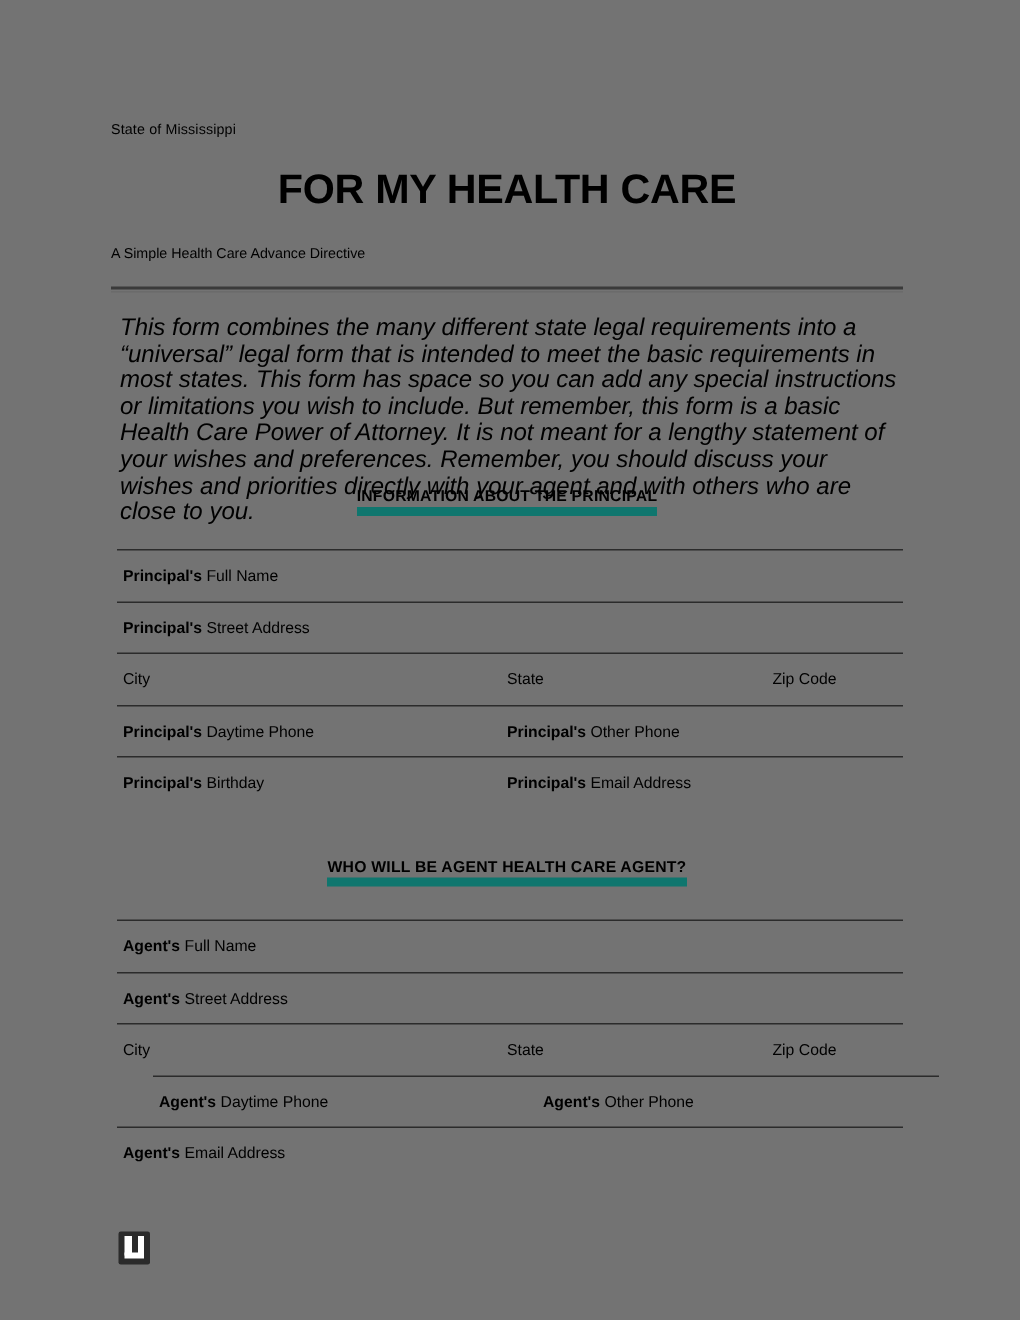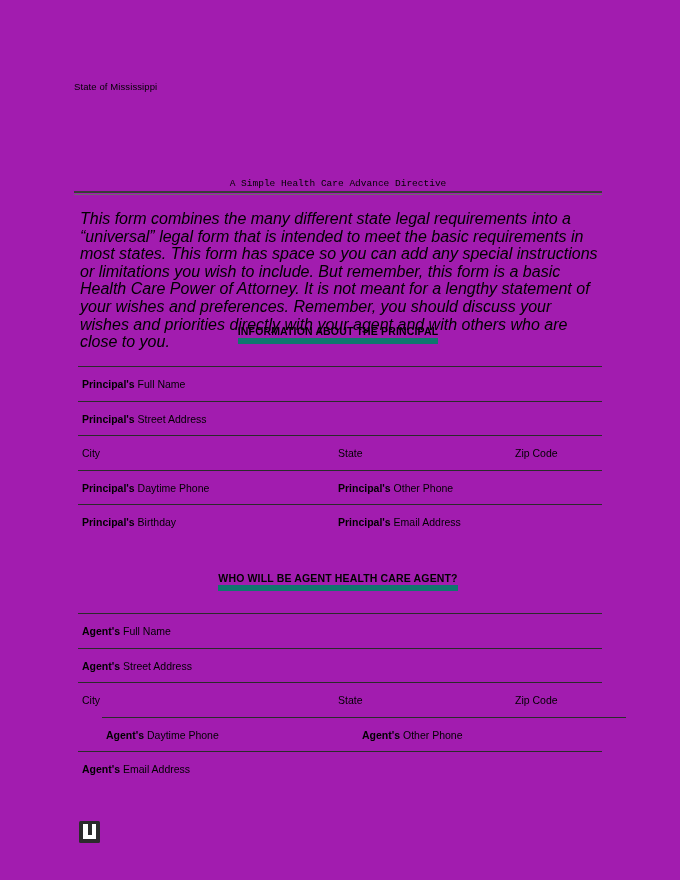--- a/index.html
+++ b/index.html
@@ -13,21 +13,21 @@
     font-family: "Liberation Sans", sans-serif;
     color: #000000;
     position: relative;
     overflow: hidden;
   }
   .page {
     position: absolute;
     left: 0; top: 0;
     width: 680px;
     height: 880px;
-    background: #a21caf;
+    background: #737373;
   }
   .content {
     position: absolute;
     left: 74px;
     top: 0;
     width: 528px;
   }
 
   
   .state-line {
@@ -46,26 +46,25 @@
     width: 528px;
     text-align: center;
     font-size: 27.5px;
     font-weight: bold;
     line-height: 32px;
     letter-spacing: -0.2px;
   }
   .doc-subtitle {
     position: absolute;
     left: 0;
-    top: 178px;
-    width: 528px;
-    text-align: center;
+    top: 164px;
+    width: 528px;
+    text-align: left;
     font-size: 9.5px;
     line-height: 12px;
-    font-family: Liberation Mono, monospace;
   }
   .rule-double {
     position: absolute;
     left: 0;
     top: 191px;
     width: 528px;
     height: 4px;
     border-top: 2px solid #3a3a3a;
     border-bottom: 1px solid #6b6b6b;
     box-sizing: border-box;
@@ -164,20 +163,21 @@
 </style>
 </head>
 <body>
 
 <div class="page">
   <div class="content">
 
     <div class="state-line">State of Mississippi</div>
 
     <div class="doc-title">
+      <div>FOR MY HEALTH CARE</div>
     </div>
 
     <div class="doc-subtitle">A Simple Health Care Advance Directive</div>
 
     <div class="rule-double"></div>
 
     <div class="intro">This form combines the many different state legal requirements into a “universal” legal form that is intended to meet the basic requirements in most states. This form has space so you can add any special instructions or limitations you wish to include. But remember, this form is a basic Health Care Power of Attorney. It is not meant for a lengthy statement of your wishes and preferences. Remember, you should discuss your wishes and priorities directly with your agent and with others who are close to you.</div>
 
     <div class="section-heading" id="heading-principal">
       <span>INFORMATION ABOUT THE PRINCIPAL</span>

